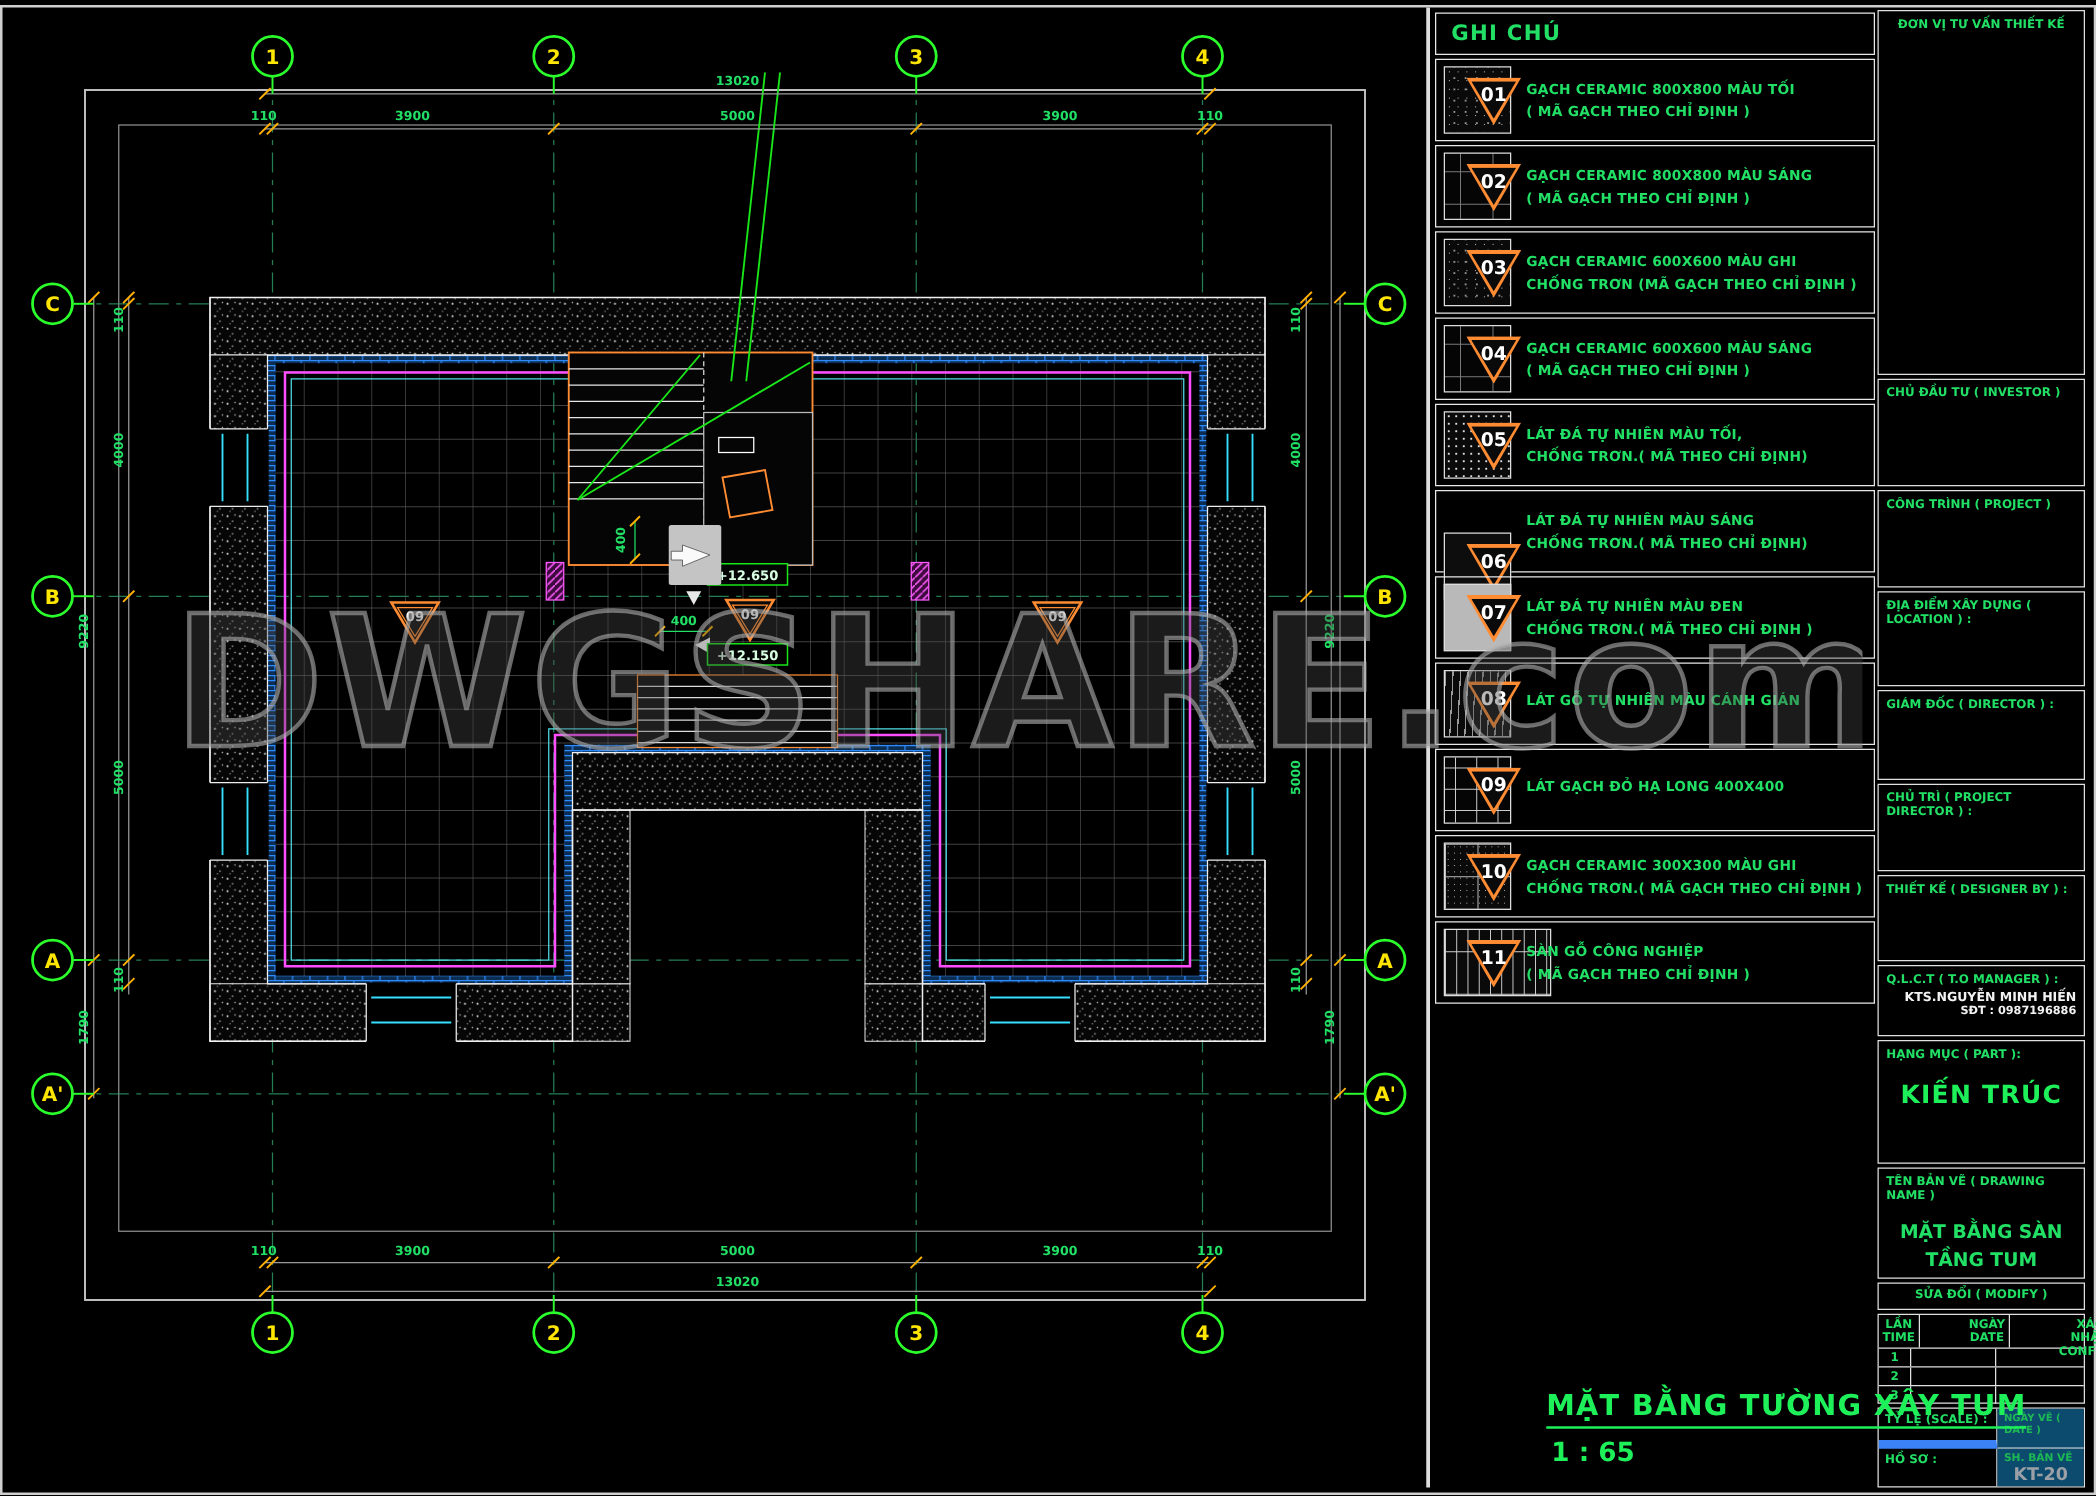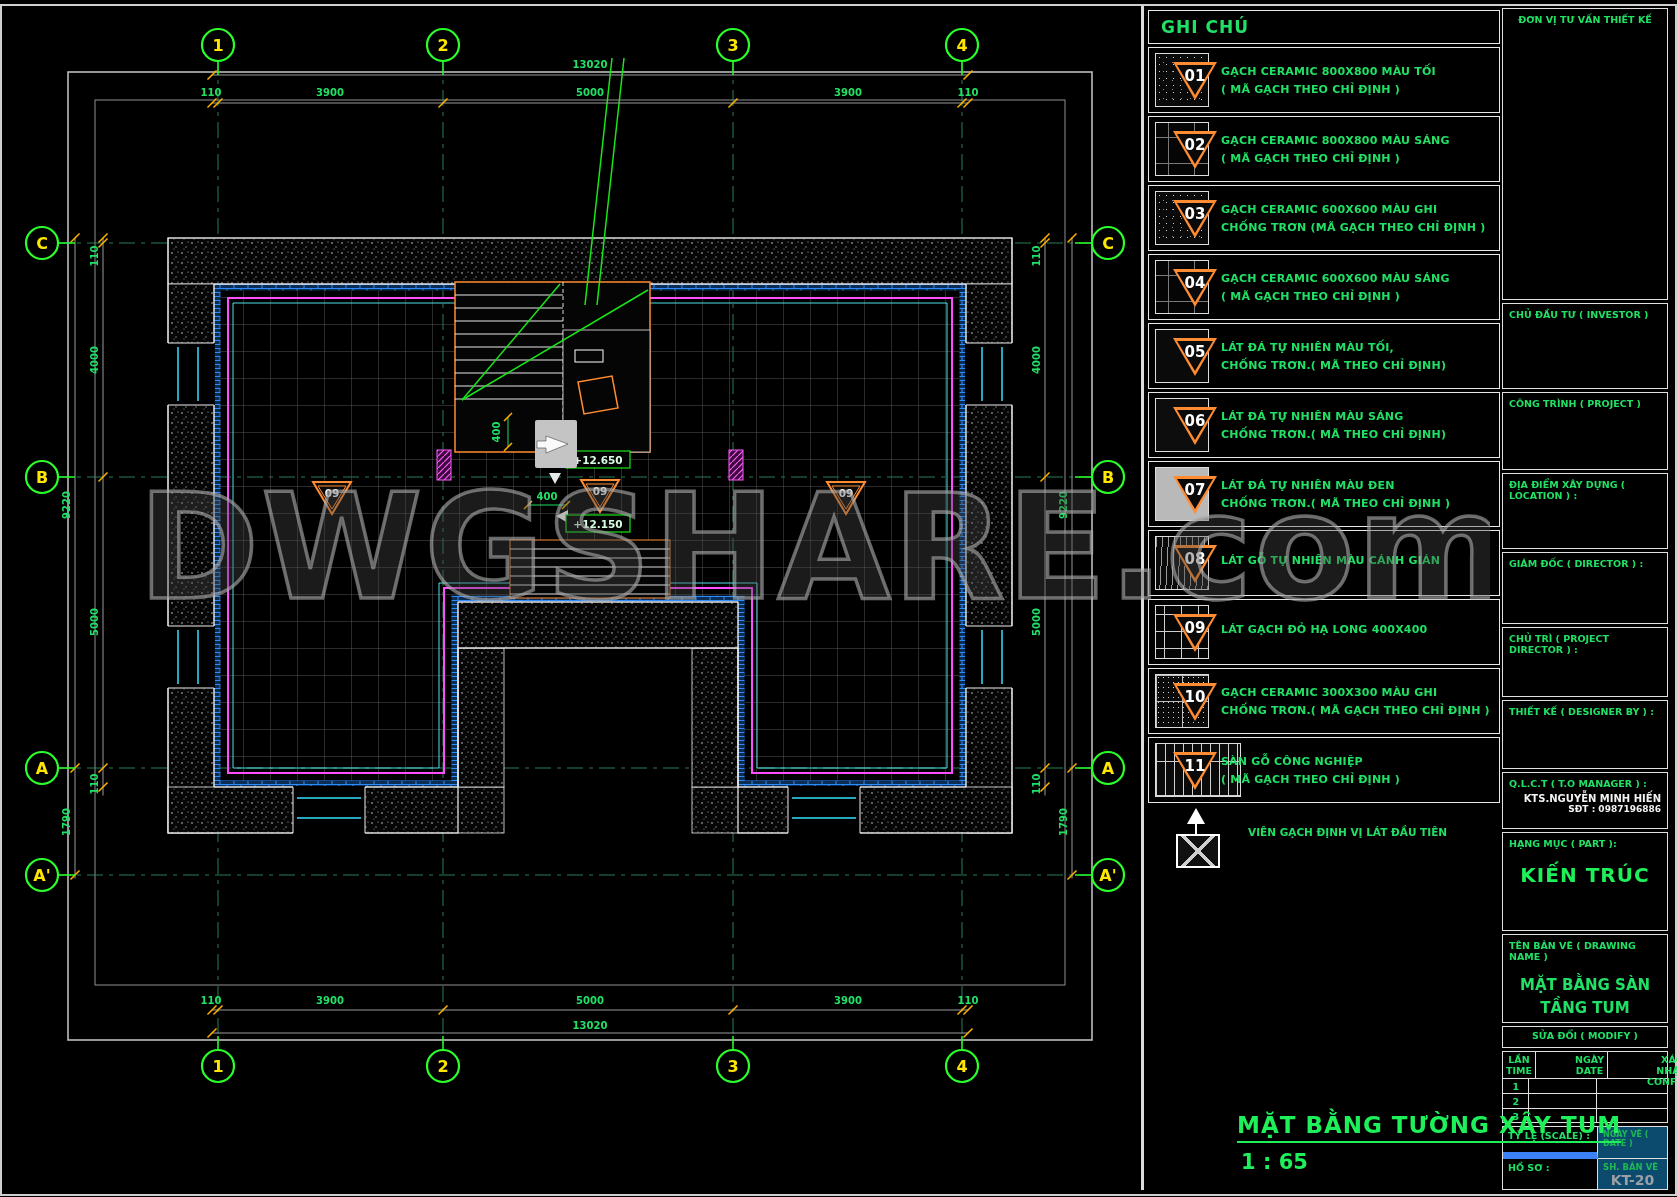--- a/index.html
+++ b/index.html
@@ -24,21 +24,21 @@
     pointer-events:none;overflow:hidden;}
 
   
   .legend{position:absolute;left:1148px;top:10px;width:352px;z-index:3;}
   .legend-header{border:1px solid #e8e8e8;height:32px;line-height:32px;padding-left:12px;
     color:#21e065;font-weight:bold;font-size:17px;letter-spacing:1px;}
   .legend-item{border:1px solid #e8e8e8;height:64px;margin-top:3px;position:relative;}
   .sw{position:absolute;left:6px;top:5px;width:52px;height:52px;border:1px solid #ddd;background:#070707;}
   .sw-speckle{background-image:radial-gradient(#cfcfcf 9%,transparent 11%),radial-gradient(#8f8f8f 9%,transparent 11%);
     background-size:7px 7px,9px 9px;background-position:0 0,3px 4px;background-color:#0a0a0a;}
-  .sw-speckle2{background-image:radial-gradient(#bdbdbd 10%,transparent 12%);background-size:6px 6px;background-color:#0d0d0d;}
+  .sw-speckle2{background-image:radial-gradient(#bdbdbd 10%,transparent 12%);background-size:6px 6px;background-color:#0d0d0d;margin-top:28px;}
   .sw-plain{background-image:linear-gradient(#7a7a7a 1px,transparent 1px),linear-gradient(90deg,#7a7a7a 1px,transparent 1px);
     background-size:26px 26px;background-position:12px 14px;background-color:#050505;}
   .sw-dots{background-image:radial-gradient(#e0e0e0 14%,transparent 16%);background-size:6px 6px;background-color:#0a0a0a;}
   .sw-gray{background:#b9b9b9;}
   .sw-wood{background-image:repeating-linear-gradient(93deg,#9a9a9a 0 1px,transparent 1px 6px);background-color:#0a0a0a;}
   .sw-grid{background-image:linear-gradient(#cfcfcf 1px,transparent 1px),linear-gradient(90deg,#cfcfcf 1px,transparent 1px);
     background-size:17px 17px;background-position:8px 8px;background-color:#050505;}
   .sw-dotgrid{background-image:linear-gradient(#bdbdbd 1px,transparent 1px),linear-gradient(90deg,#bdbdbd 1px,transparent 1px),
     radial-gradient(#d5d5d5 12%,transparent 14%);background-size:26px 26px,26px 26px,5px 5px;background-color:#0a0a0a;}
   .sw-planks{background-image:linear-gradient(90deg,#d0d0d0 1px,transparent 1px),linear-gradient(#d0d0d0 1px,transparent 1px);
@@ -498,26 +498,20 @@
             <div class="tri-in"></div>
           <div class="tri-num">11</div>
           </div>
       </div>
       <div class="legend-text">
           <span>SÀN GỖ CÔNG NGHIỆP</span>
           <span>( MÃ GẠCH THEO CHỈ ĐỊNH )</span>
         </div>
     </div>
 
-    <div class="legend-compass">
-      <div class="cmp-arrow"></div>
-      <div class="cmp-stem"></div>
-      <div class="cmp-box"></div>
-      <div class="cmp-text">VIÊN GẠCH ĐỊNH VỊ LÁT ĐẦU TIÊN</div>
-    </div>
   </div>
 
   <div class="tblock">
     <div class="tb-box tb-center" style="top:0;height:292px">
       <span>ĐƠN VỊ TƯ VẤN THIẾT KẾ</span>
     </div>
     <div class="tb-box" style="top:295px;height:86px">
       <span>CHỦ ĐẦU TƯ ( INVESTOR )</span>
     </div>
     <div class="tb-box" style="top:384px;height:78px">

